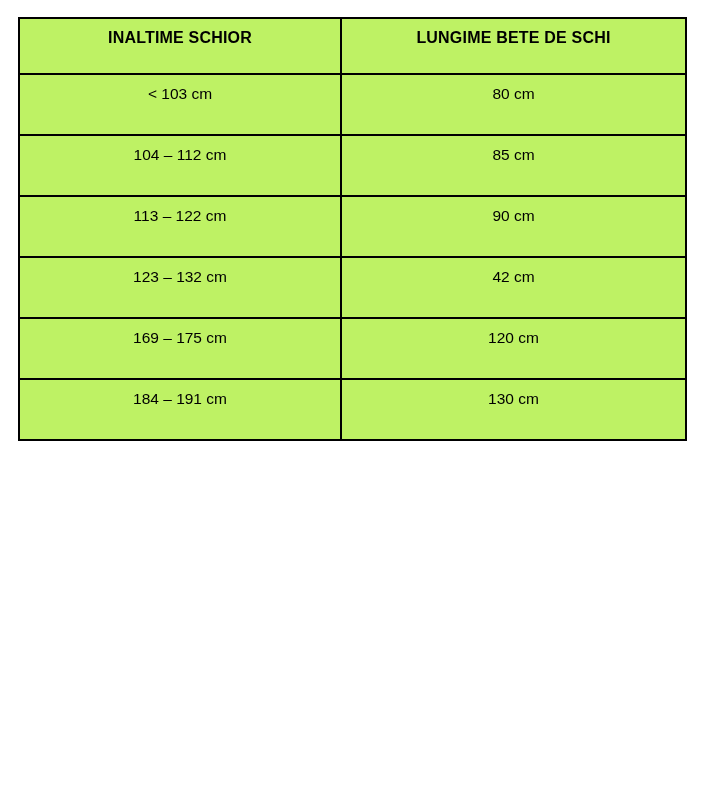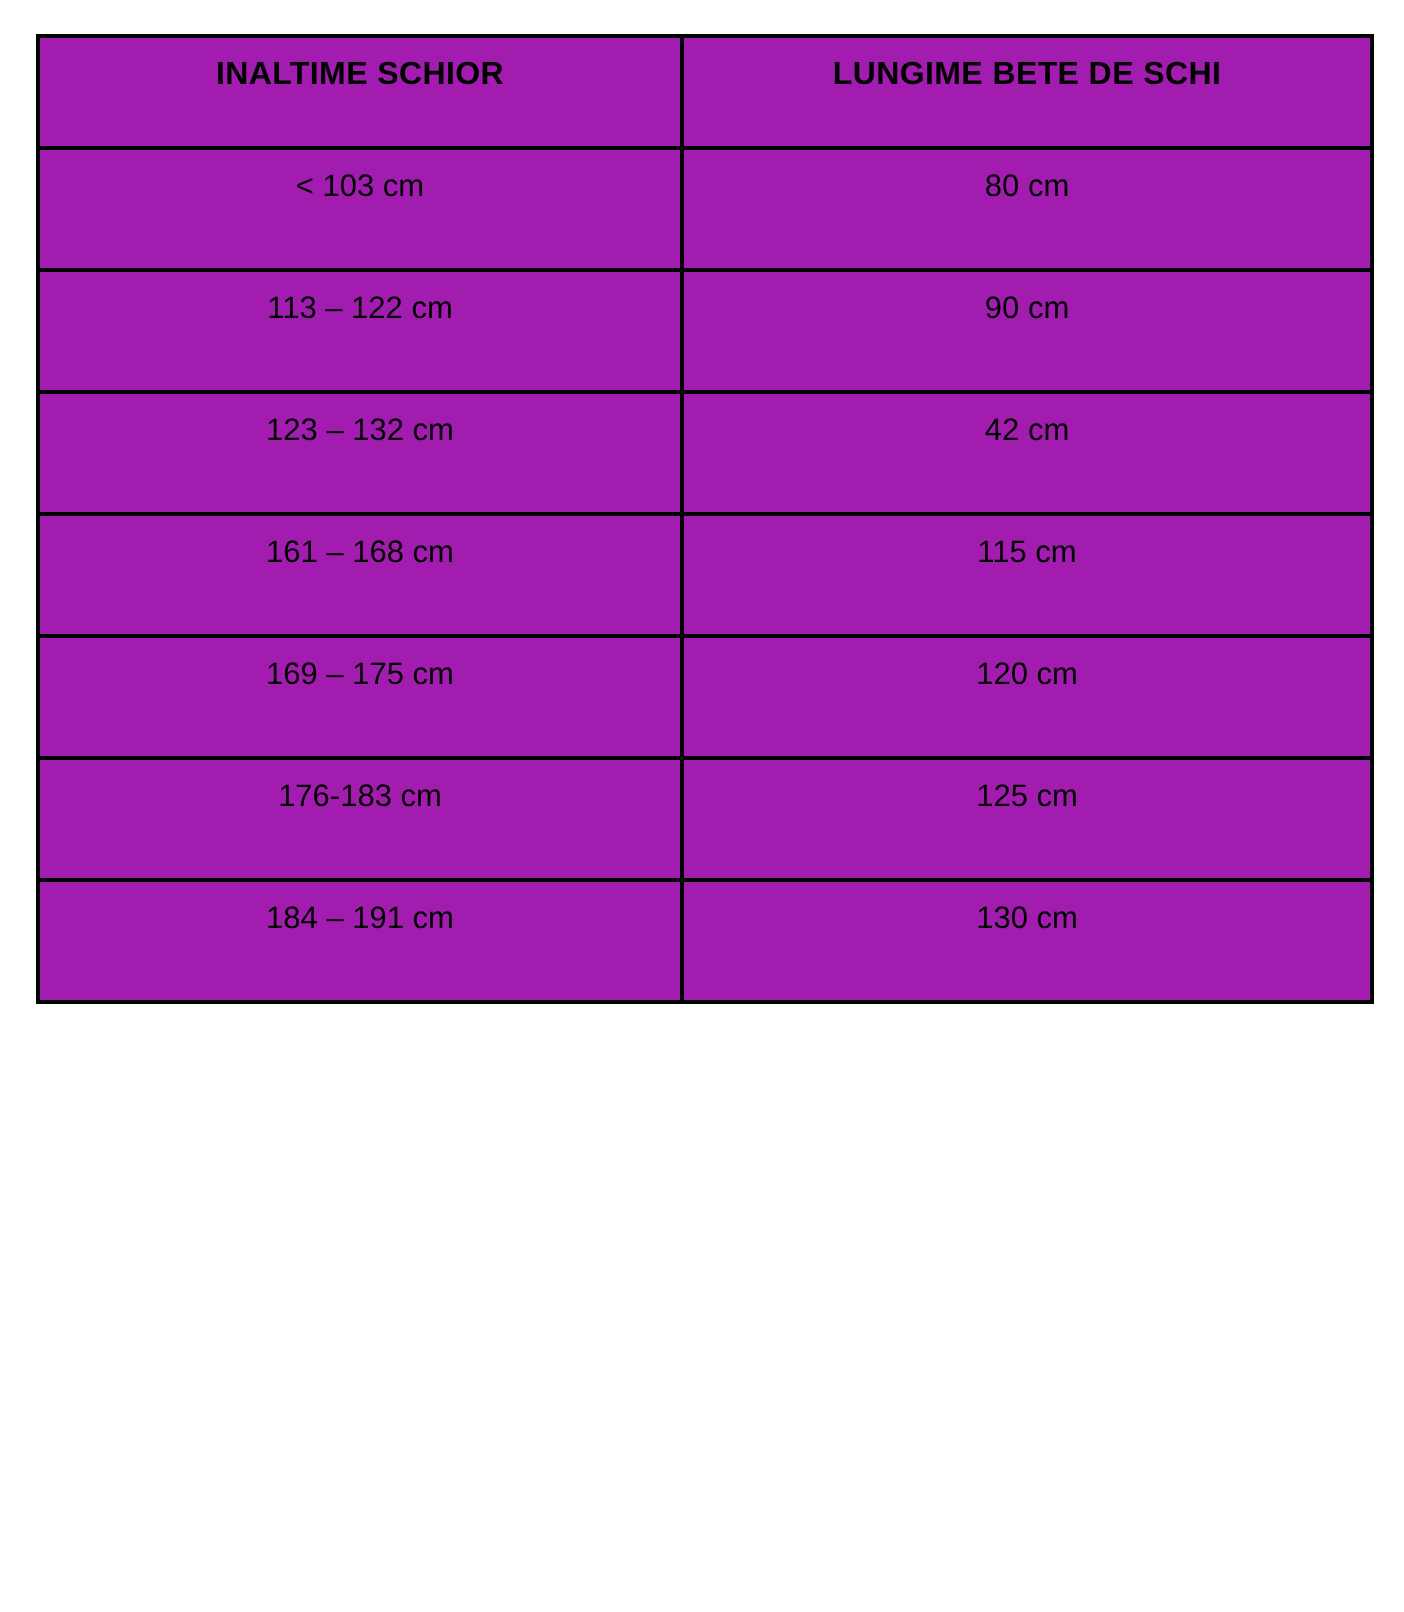--- a/index.html
+++ b/index.html
@@ -27,21 +27,21 @@
     border-collapse: collapse;
     table-layout: fixed;
   }
   table.size-table th,
   table.size-table td {
     border: 2px solid #000000;
     box-sizing: border-box;
     text-align: center;
     vertical-align: top;
     padding: 10px 4px 0 4px;
-    background: #a21caf;
+    background: #bef264;
   }
   table.size-table th {
     height: 56px;
     font-size: 16px;
     font-weight: bold;
     letter-spacing: 0.2px;
   }
   table.size-table td {
     height: 61px;
     font-size: 15.5px;
@@ -64,38 +64,34 @@
         <th>INALTIME SCHIOR</th>
         <th>LUNGIME BETE DE SCHI</th>
       </tr>
     </thead>
     <tbody>
         <tr>
           <td>&lt; 103 cm</td>
           <td>80 cm</td>
         </tr>
         <tr>
+          <td>104 – 112 cm</td>
+          <td>85 cm</td>
+        </tr>
+        <tr>
           <td>113 – 122 cm</td>
           <td>90 cm</td>
         </tr>
         <tr>
           <td>123 – 132 cm</td>
           <td>42 cm</td>
         </tr>
         <tr>
-          <td>161 – 168 cm</td>
-          <td>115 cm</td>
-        </tr>
-        <tr>
           <td>169 – 175 cm</td>
           <td>120 cm</td>
-        </tr>
-        <tr>
-          <td>176-183 cm</td>
-          <td>125 cm</td>
         </tr>
         <tr>
           <td>184 – 191 cm</td>
           <td>130 cm</td>
         </tr>
       </tbody>
   </table>
 </div>
 
 </body></html>

